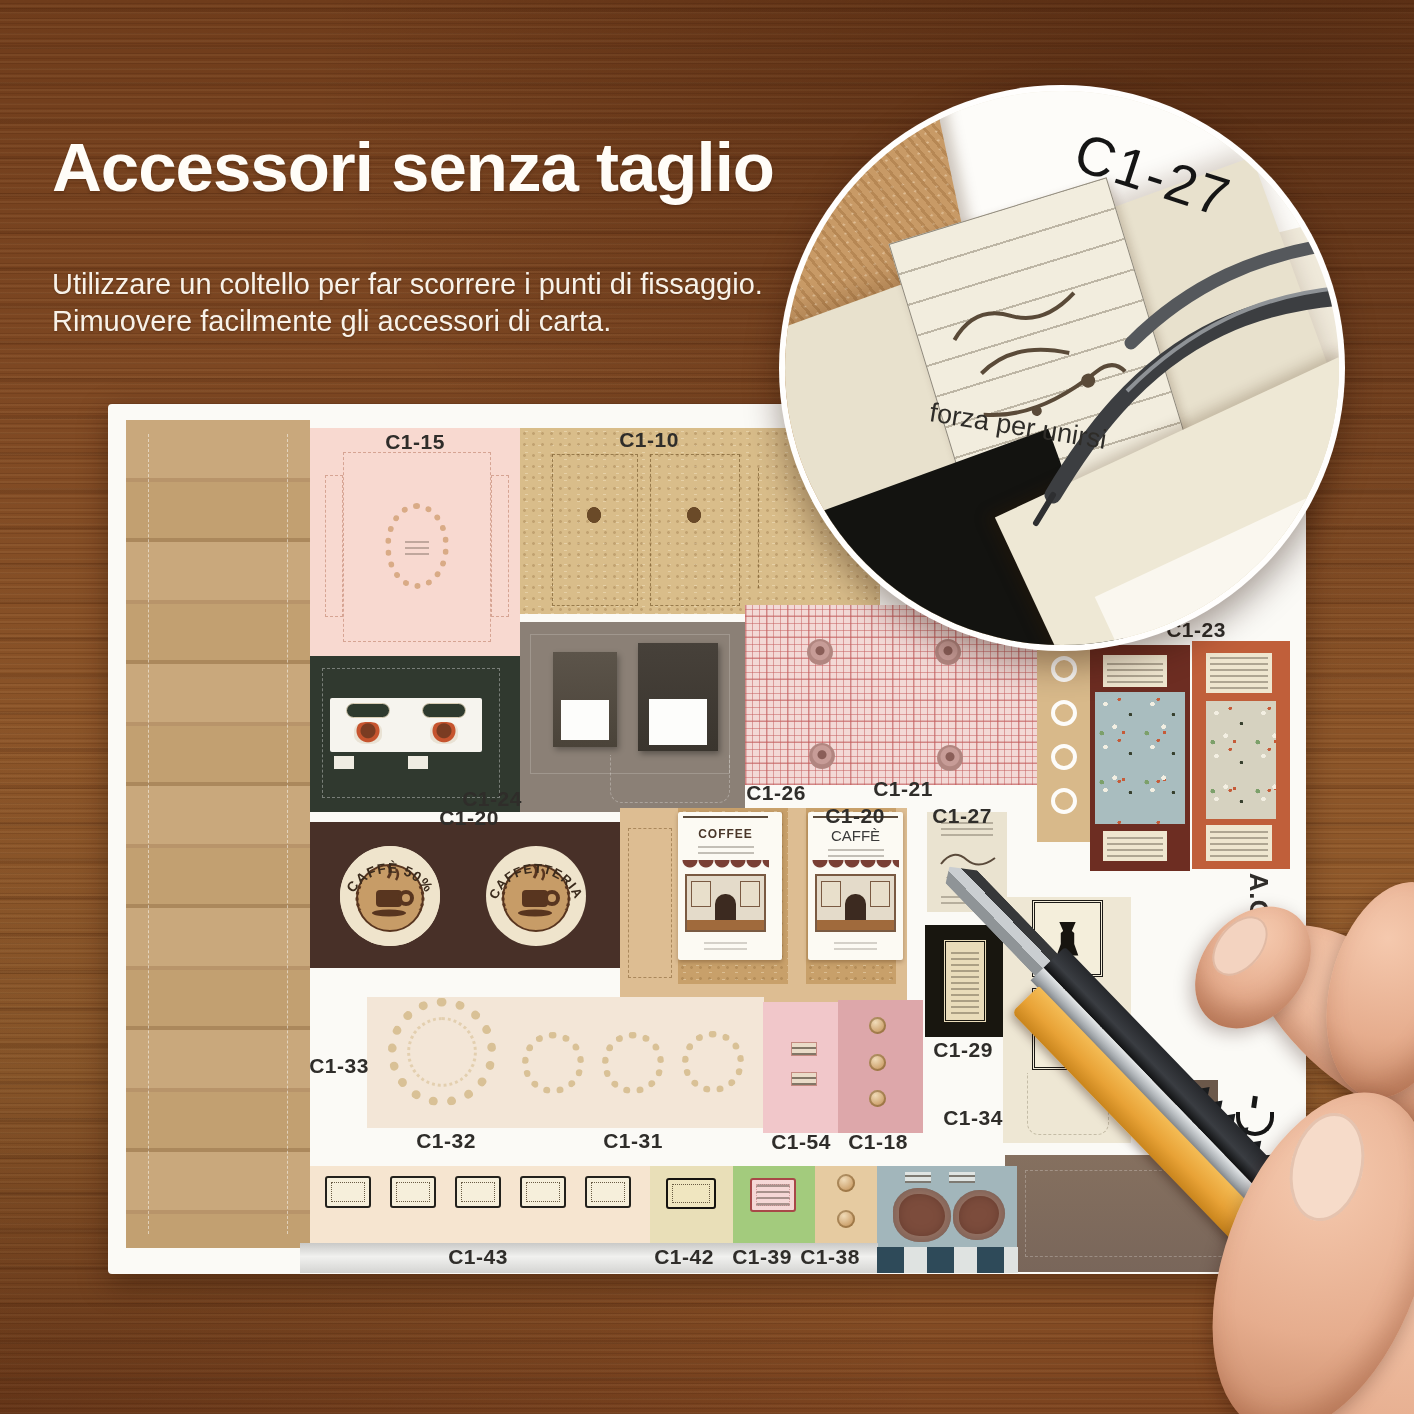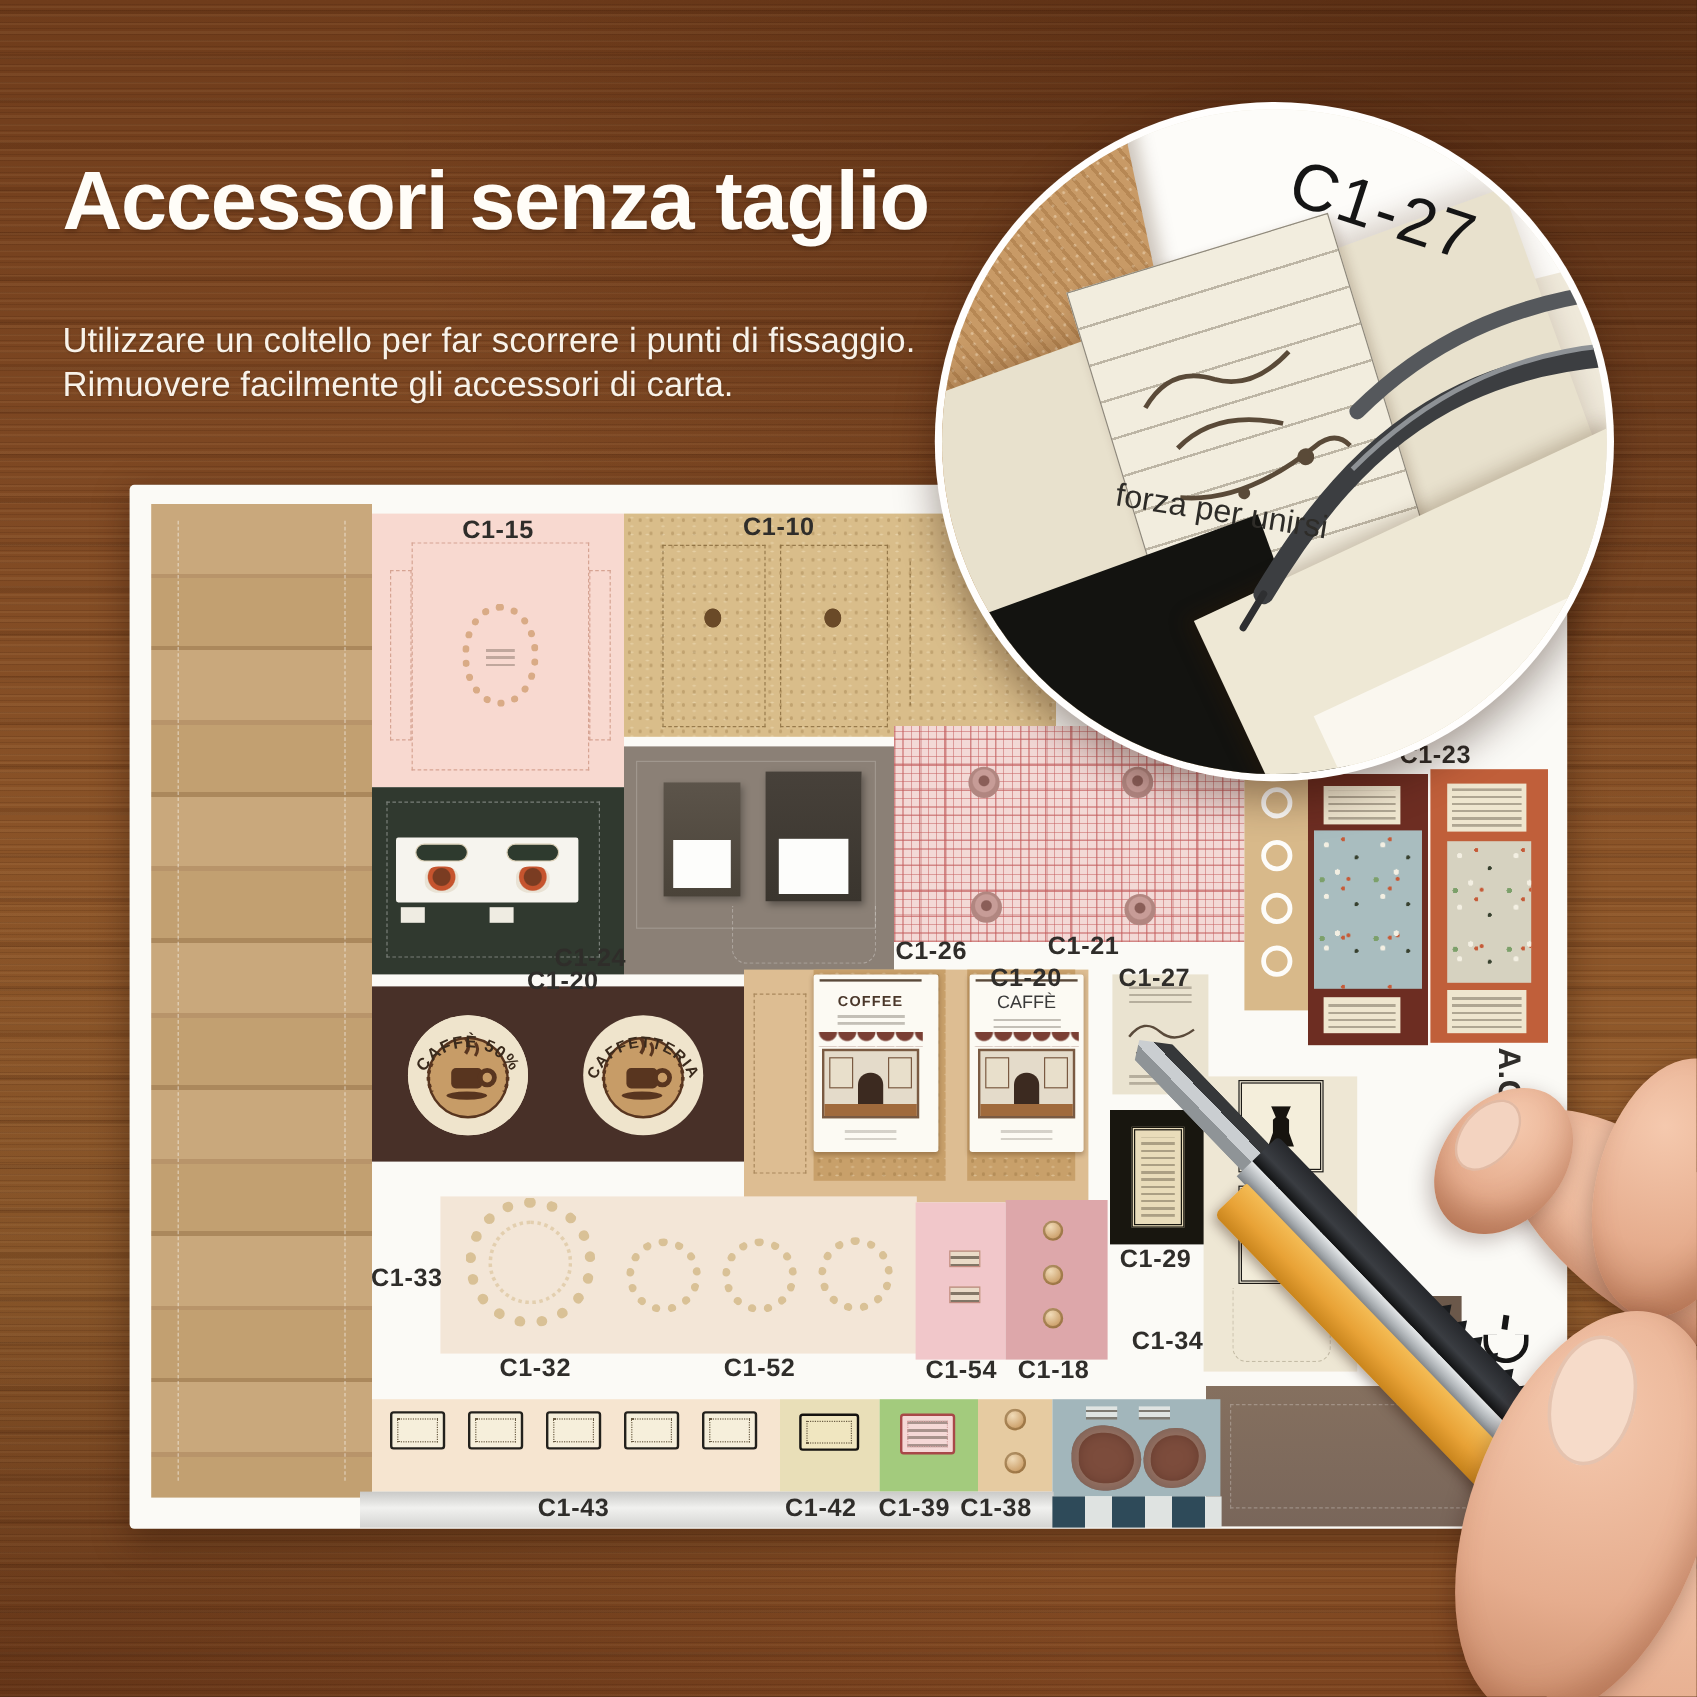--- a/index.html
+++ b/index.html
@@ -315,21 +315,21 @@
   <span class="plabel" style="left:492px;top:799px;">C1-24</span>
   <span class="plabel" style="left:469px;top:818px;">C1-20</span>
   <span class="plabel" style="left:776px;top:793px;">C1-26</span>
   <span class="plabel" style="left:903px;top:789px;">C1-21</span>
   <span class="plabel" style="left:855px;top:816px;">C1-20</span>
   <span class="plabel" style="left:962px;top:816px;">C1-27</span>
   <span class="plabel" style="left:1196px;top:630px;">C1-23</span>
   <span class="plabel" style="left:963px;top:1050px;">C1-29</span>
   <span class="plabel" style="left:339px;top:1066px;">C1-33</span>
   <span class="plabel" style="left:446px;top:1141px;">C1-32</span>
-  <span class="plabel" style="left:633px;top:1141px;">C1-52</span>
+  <span class="plabel" style="left:633px;top:1141px;">C1-31</span>
   <span class="plabel" style="left:801px;top:1142px;">C1-54</span>
   <span class="plabel" style="left:878px;top:1142px;">C1-18</span>
   <span class="plabel" style="left:973px;top:1118px;">C1-34</span>
   <span class="plabel" style="left:1173px;top:1123px;">C1-35</span>
   <span class="plabel" style="left:1258px;top:896px;transform:translate(-50%,-50%) rotate(90deg);font-size:26px;">A.C</span>
   <span class="plabel" style="left:478px;top:1257px;">C1-43</span>
   <span class="plabel" style="left:684px;top:1257px;">C1-42</span>
   <span class="plabel" style="left:762px;top:1257px;">C1-39</span>
   <span class="plabel" style="left:830px;top:1257px;">C1-38</span>
 

